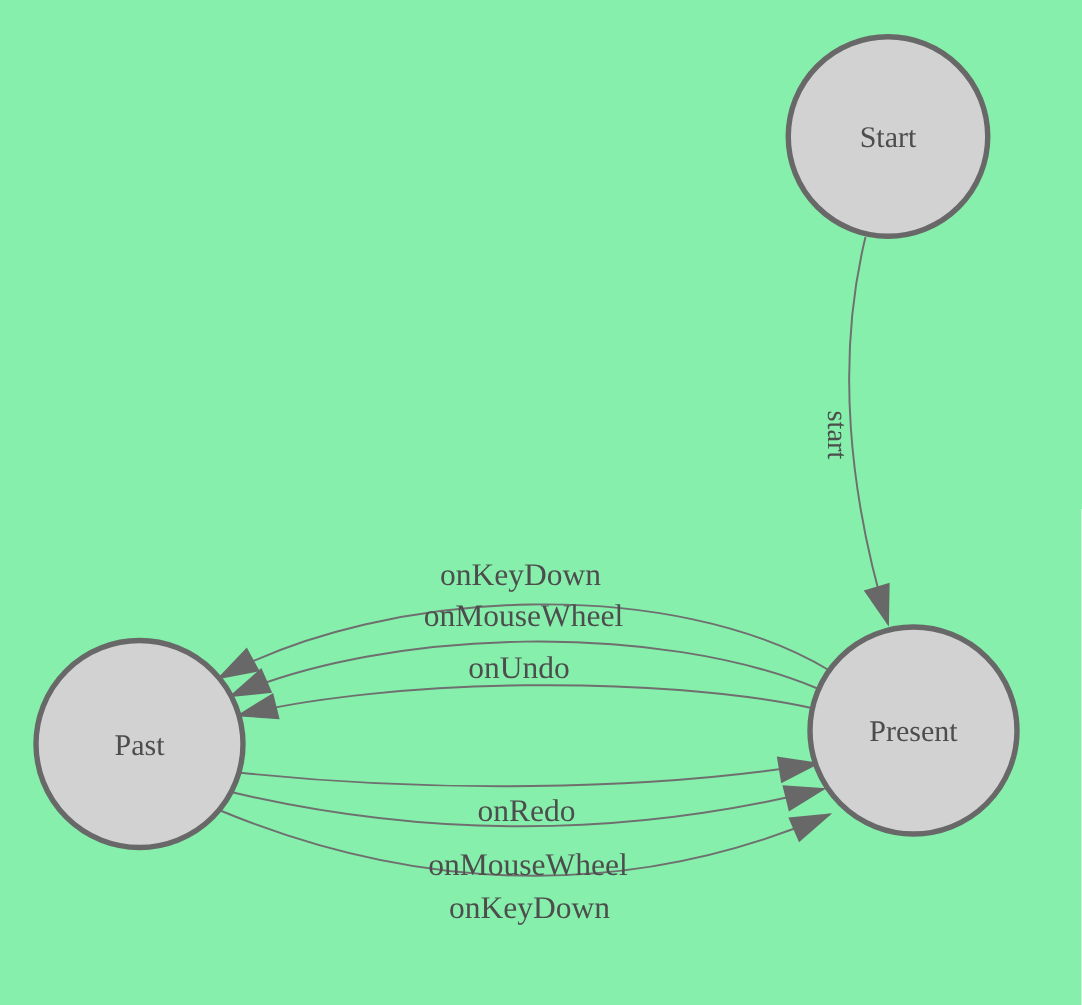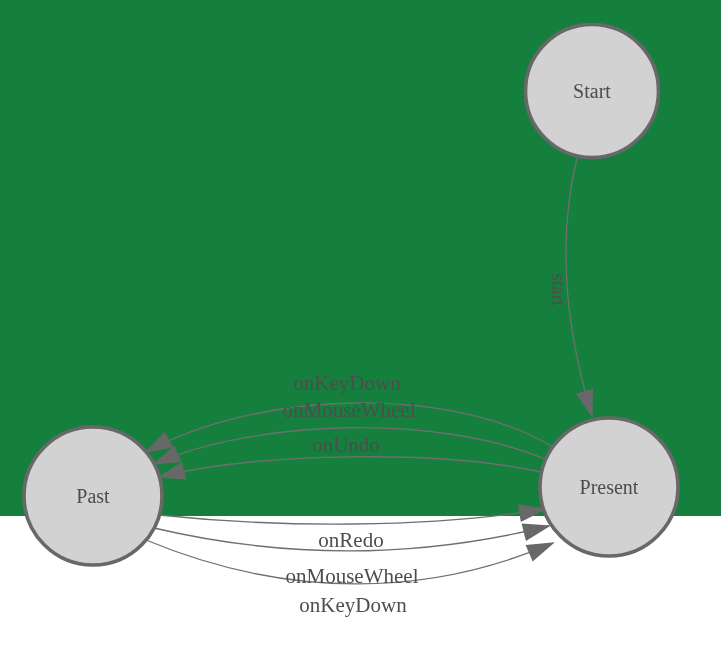--- a/index.html
+++ b/index.html
@@ -7,22 +7,22 @@
     padding: 0;
     background: #ffffff;
     width: 721px;
     height: 670px;
     overflow: hidden;
     font-family: "Liberation Serif", "DejaVu Serif", serif;
   }
   .canvas {
     position: relative;
     width: 721px;
-    height: 516px;
-    background: #15803d;
+    height: 670px;
+    background: #86efac;
   }
   svg { display: block; }
   .node-label { font-size: 20px; }
   .edge-label { font-size: 21px; }
   .edge-label-rotated { font-size: 19px; }
   text { user-select: none; }
 </style>
 </head>
 <body>
 

